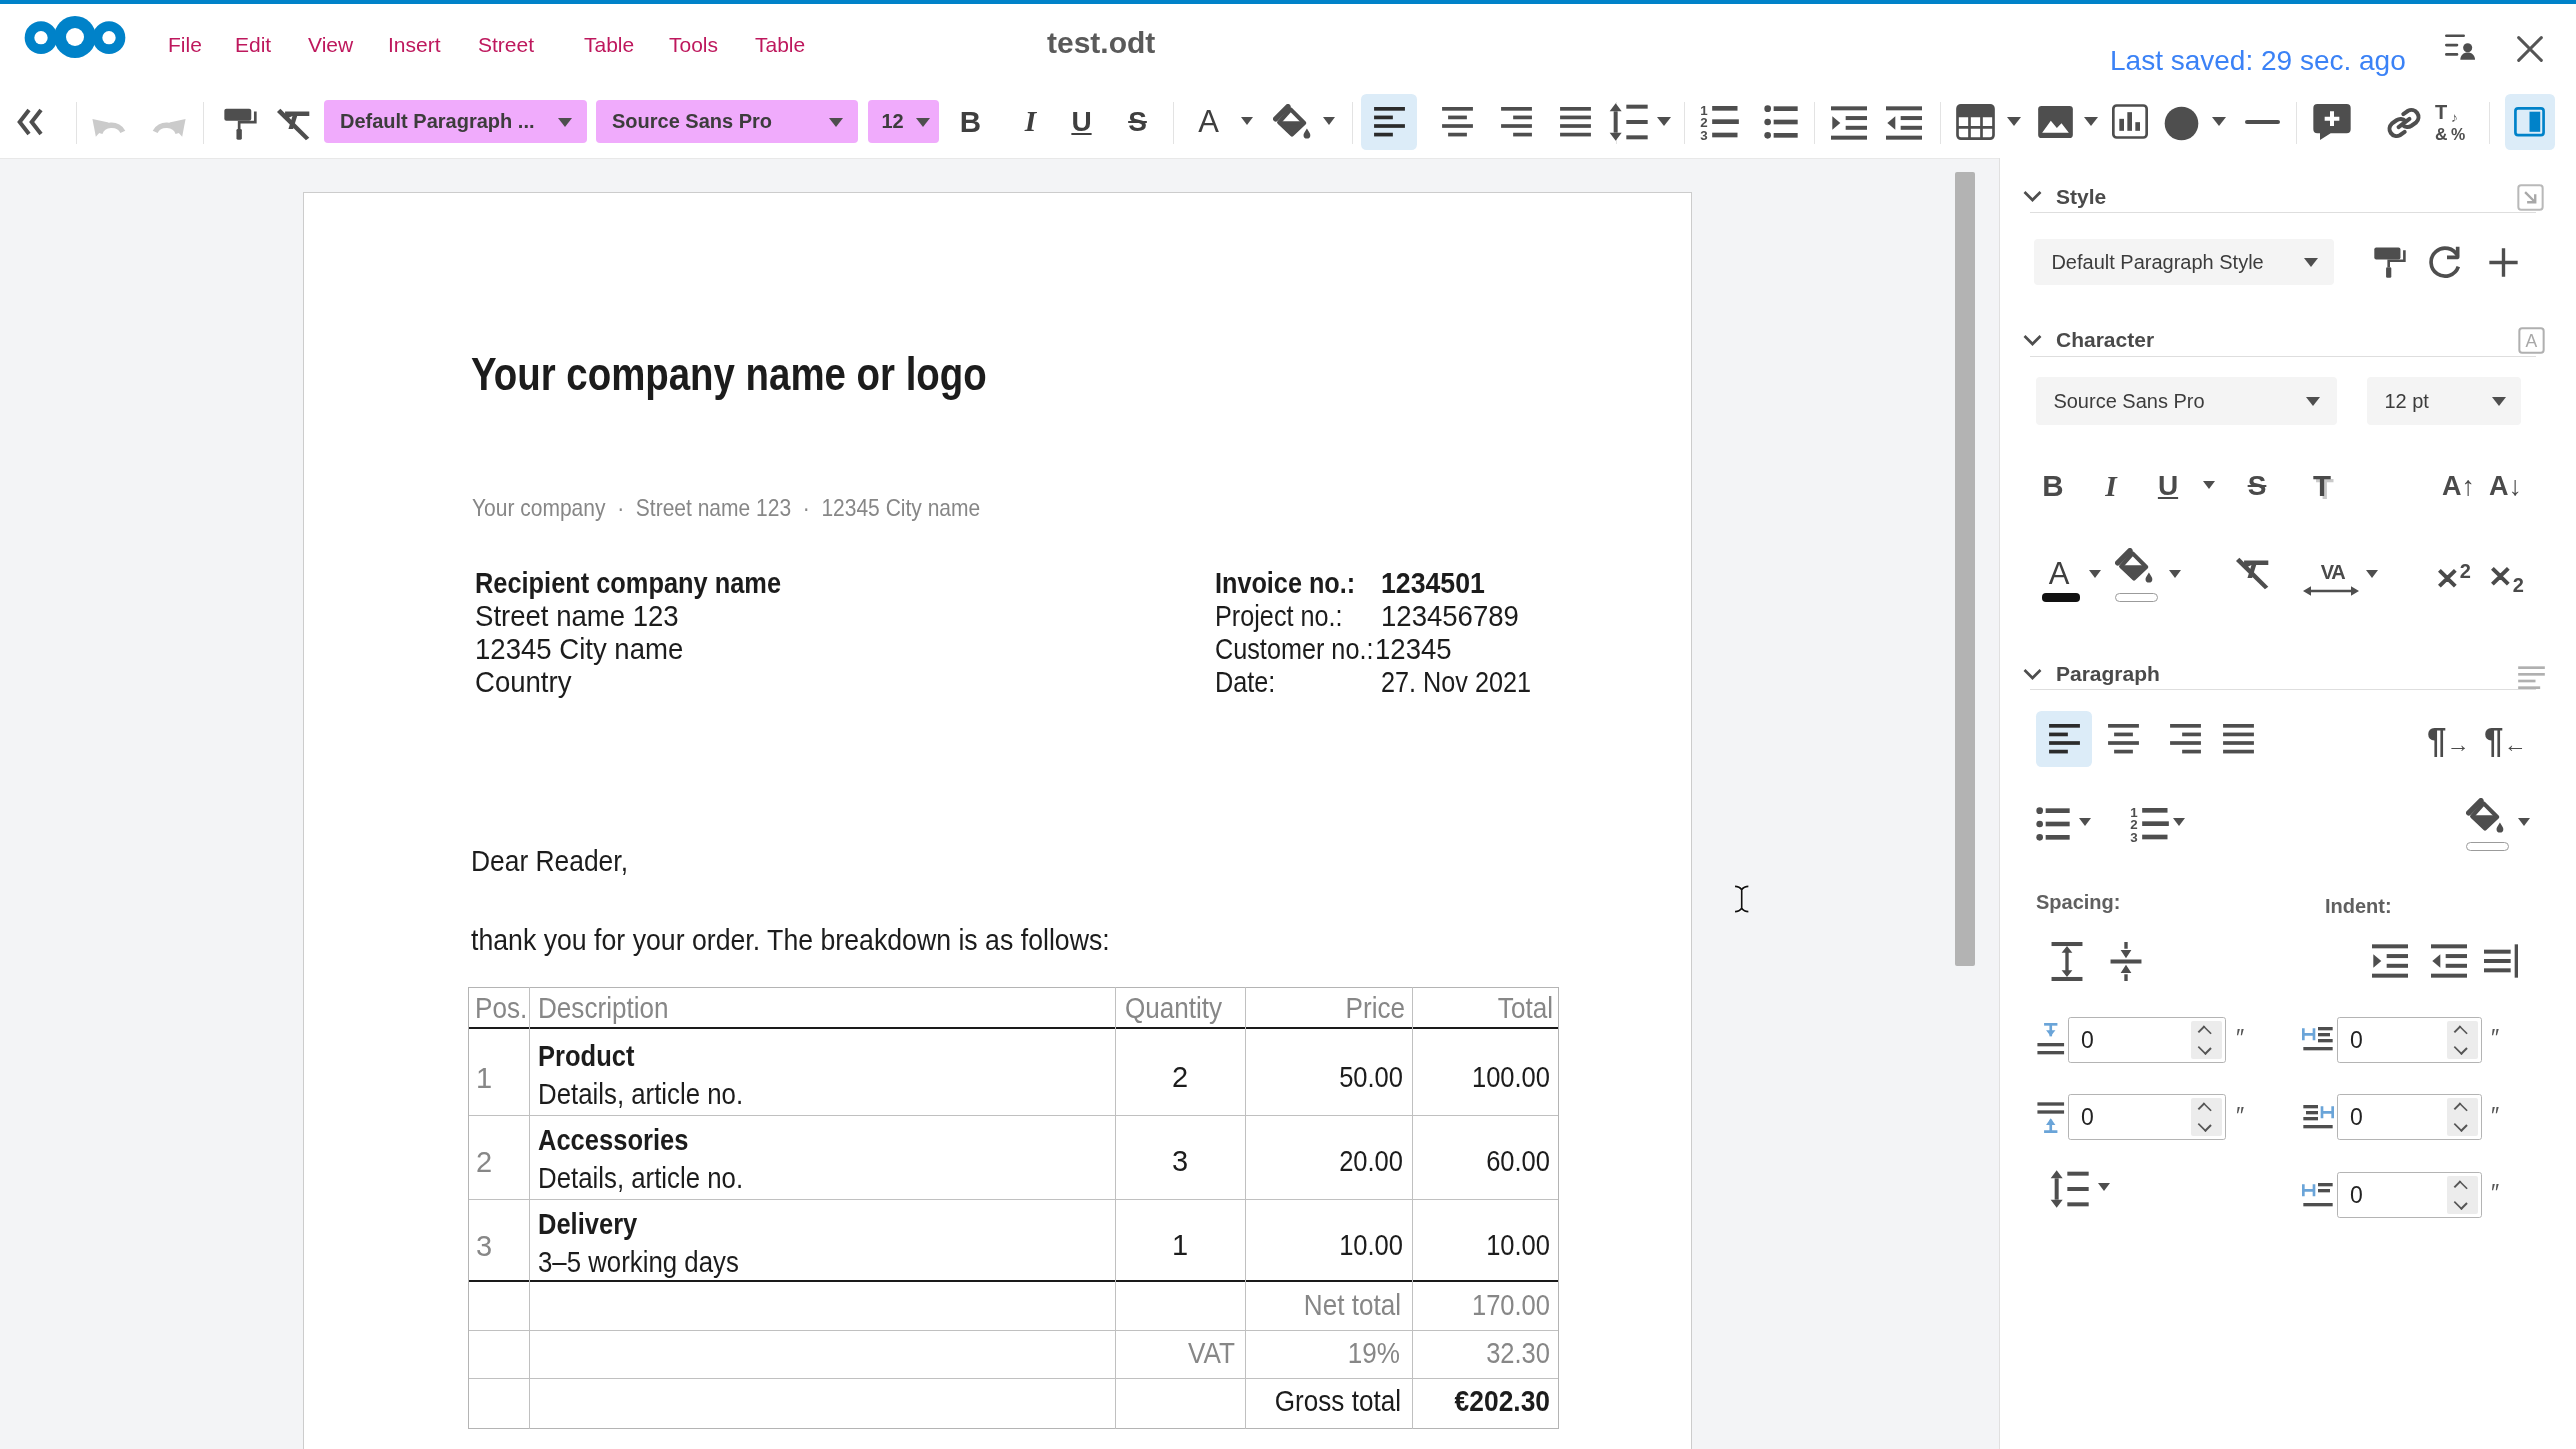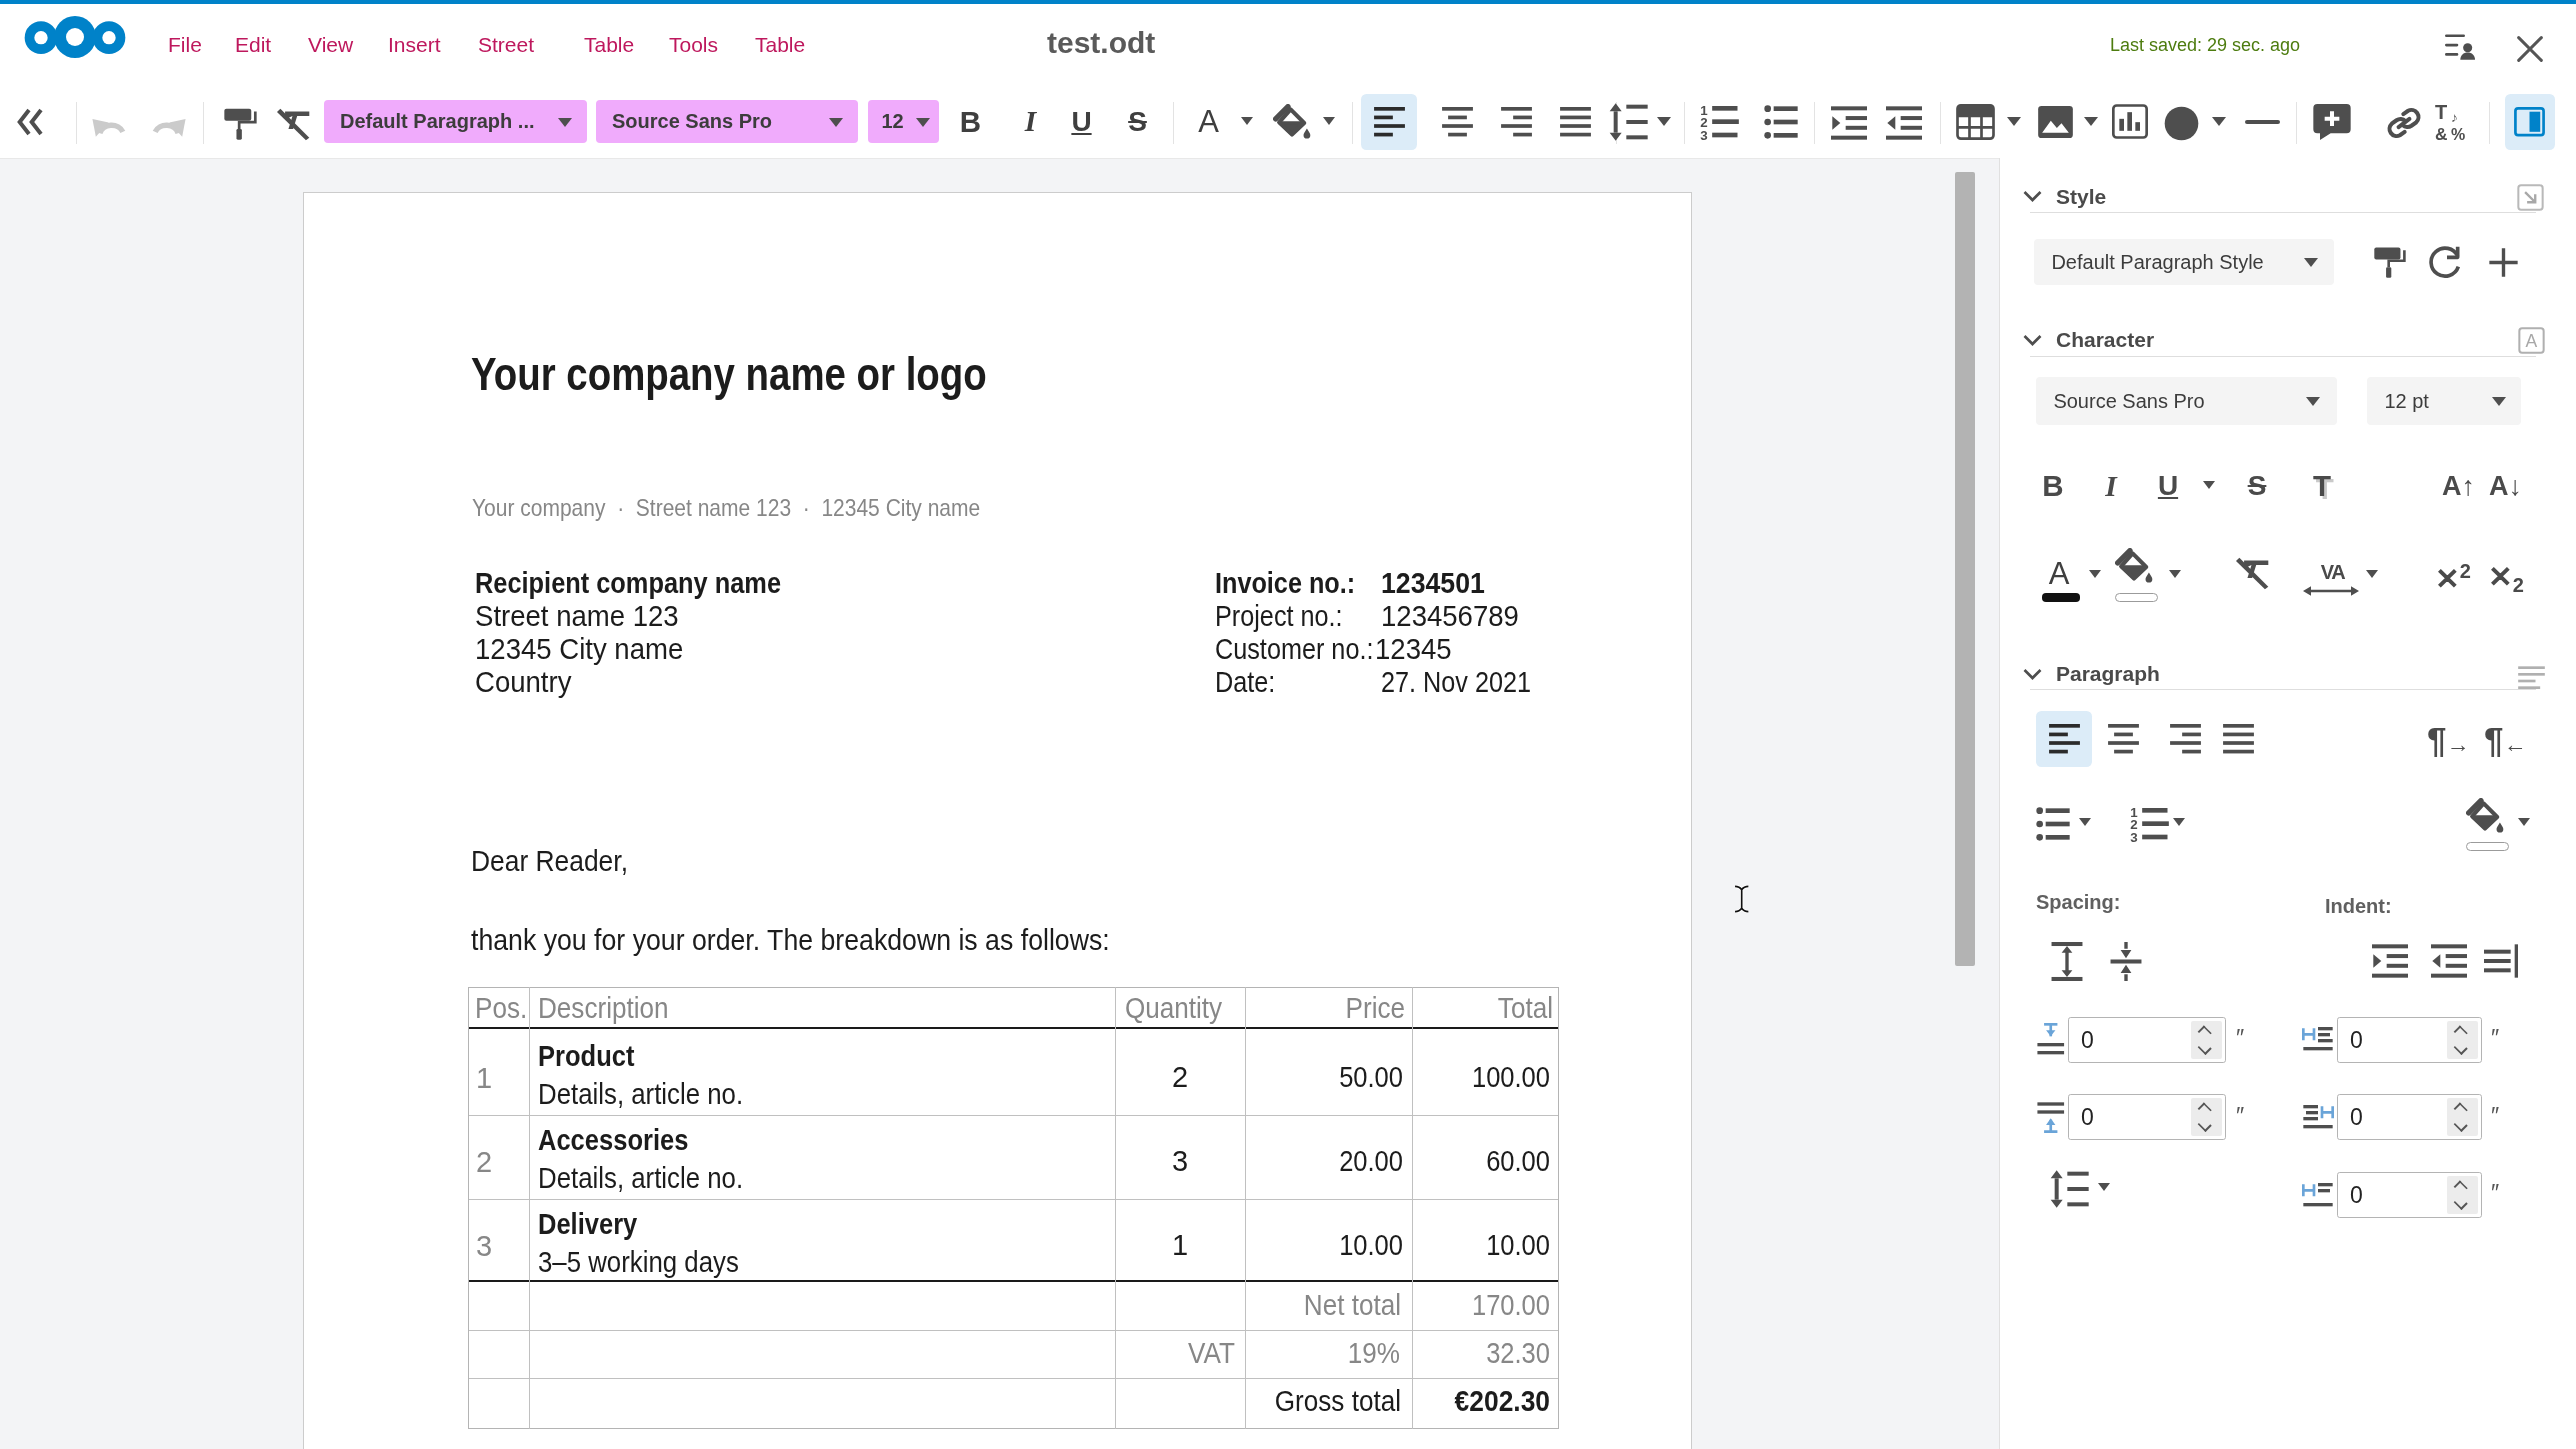--- a/index.html
+++ b/index.html
@@ -5,21 +5,21 @@
 * { margin:0; padding:0; box-sizing:border-box; }
 html,body { width:2576px; height:1449px; overflow:hidden; background:#fff;
   font-family:"Liberation Sans", sans-serif; }
 #app { position:absolute; inset:0; }
 .abs { position:absolute; }
 
 #bluebar { position:absolute; left:0; top:0; width:2576px; height:4px; background:#0082c9; }
 #header { position:absolute; left:0; top:4px; width:2576px; height:83px; background:#fff; }
 .menuitem { position:absolute; top:0; height:82px; line-height:82px; font-size:21px; color:#be185d; }
 #doctitle { position:absolute; top:0; height:82px; line-height:82px; font-size:30px; font-weight:bold; color:#5a5a5a; }
-#lastsaved { position:absolute; top:0; height:82px; line-height:82px; font-size:18px; color:#4d7c0f; }
+#lastsaved { position:absolute; top:16px; height:82px; line-height:82px; font-size:28px; color:#3b82f6; }
 
 #toolbar { position:absolute; left:0; top:87px; width:2576px; height:71px; background:#fff; }
 .sep { position:absolute; top:14.8px; width:1.3px; height:42px; background:#e3e3e3; }
 .tbtn { position:absolute; display:flex; align-items:center; justify-content:center; color:#4e4e4e; }
 .drop { position:absolute; background:#f0abfc; border-radius:4px; display:flex; align-items:center; font-size:20px; font-weight:bold; color:#3c3c3c; }
 .caret { width:0; height:0; border-left:7.4px solid transparent; border-right:7.4px solid transparent; border-top:9.4px solid #4e4e4e; }
 .caret.sm { border-left-width:6px; border-right-width:6px; border-top-width:8px; }
 
 #canvas { position:absolute; left:0; top:158px; width:1999px; height:1291px; background:#f3f4f6; border-top:0.7px solid #e8e8e8; }
 #page { position:absolute; left:303px; top:33px; width:1389px; height:1295px; background:#fff; border:0.7px solid #ccc; }

